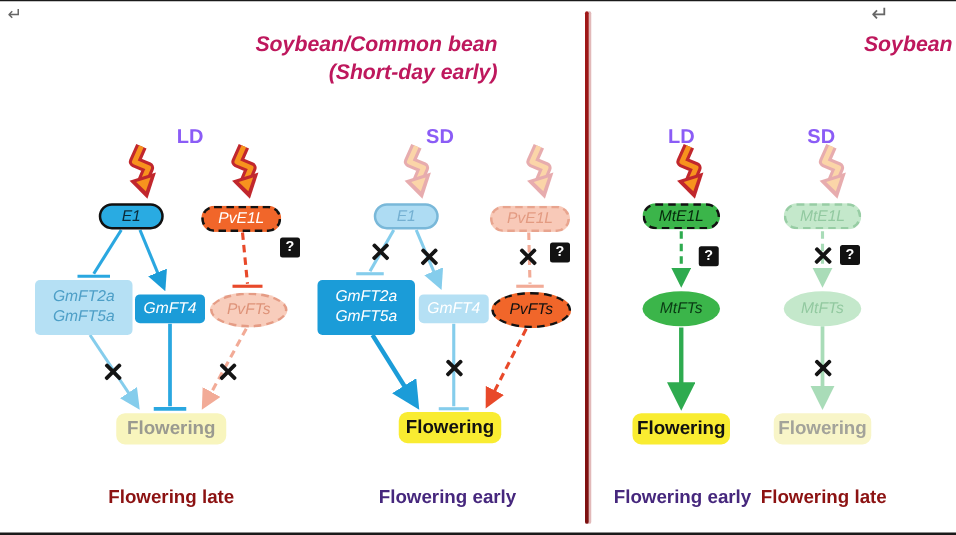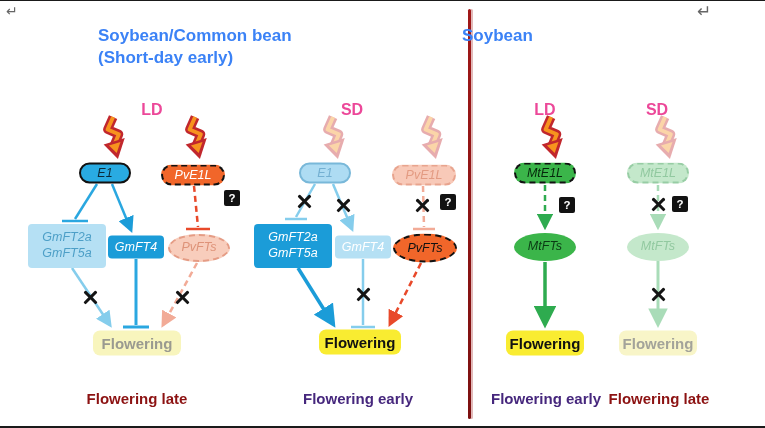--- a/index.html
+++ b/index.html
@@ -4,25 +4,26 @@
 <style>
   html,body{margin:0;padding:0;background:#fff;}
   .canvas{
     position:relative;width:765px;height:428px;background:#fff;overflow:hidden;
     font-family:"Liberation Sans", sans-serif;
     border-top:1px solid #1a1a1a;border-bottom:2px solid #1a1a1a;
     box-sizing:border-box;
   }
   .layer{position:absolute;left:0;top:0;width:765px;height:428px;}
   .title{
-    position:absolute;text-align:left;font-weight:bold;font-size:17px;color:#3b82f6;
+    position:absolute;text-align:right;font-weight:bold;font-size:17px;color:#be185d;
     line-height:1.3;
+    font-style:italic;
   }
   .cond{
-    position:absolute;transform:translate(-50%,-50%);font-weight:bold;font-size:16px;color:#ec4899;
+    position:absolute;transform:translate(-50%,-50%);font-weight:bold;font-size:16px;color:#8b5cf6;
   }
   .node{
     position:absolute;transform:translate(-50%,-50%);
     display:flex;align-items:center;justify-content:center;
     font-weight:normal;font-style:italic;font-size:12.5px;line-height:1.25;
     box-sizing:border-box;text-align:center;
   }
   .capsule{border-radius:11px;}
   .box{border-radius:4px;}
   .ellipse{border-radius:50%;}

